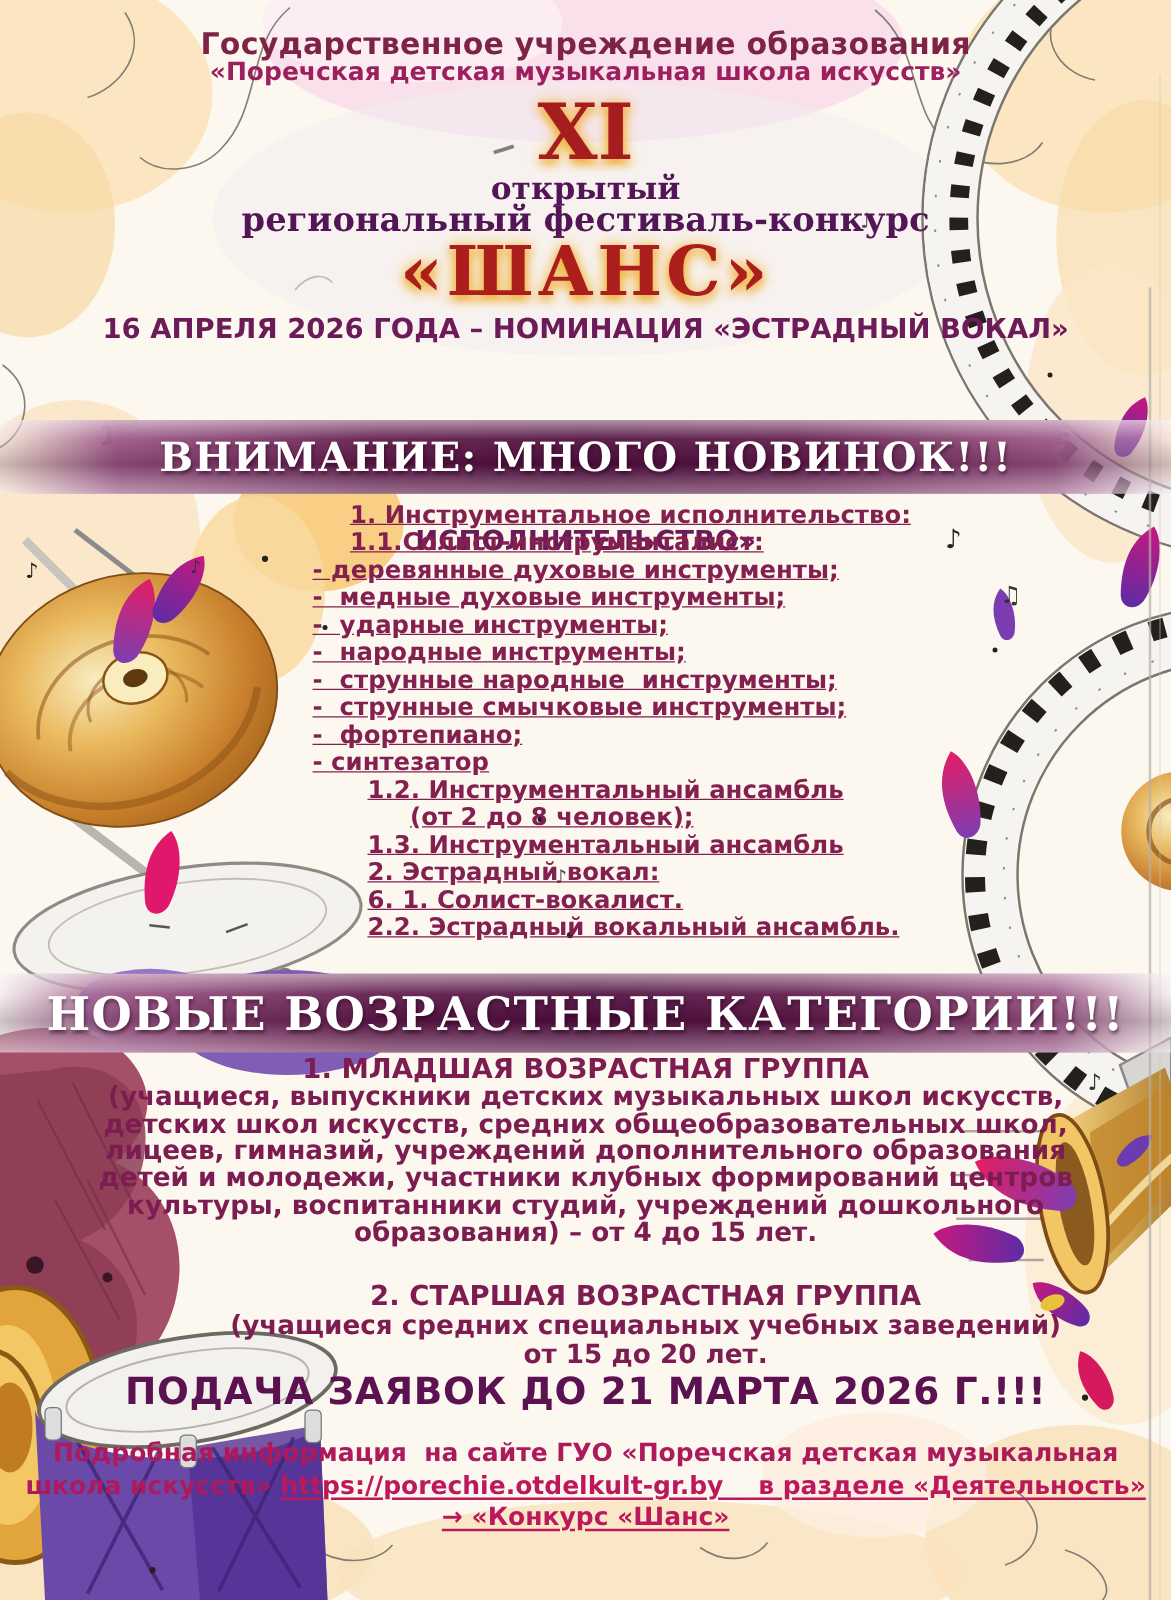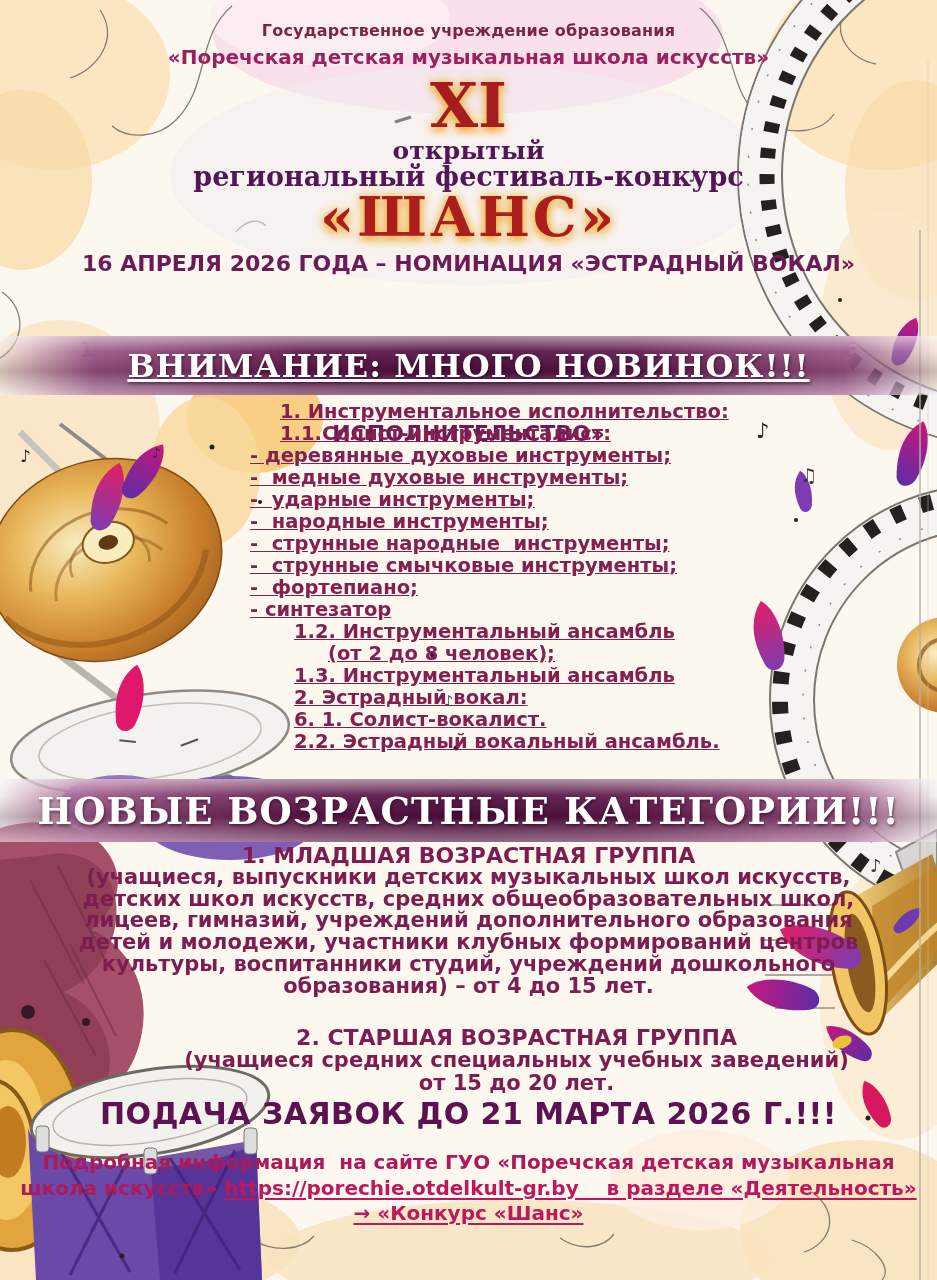--- a/index.html
+++ b/index.html
@@ -1,36 +1,36 @@
 <!DOCTYPE html>
 <html><head>
 <meta charset="utf-8">
 <style>
   html,body{margin:0;padding:0;}
   .poster{position:relative;width:937px;height:1280px;overflow:hidden;background:#fcf7ef;}
   .deco{position:absolute;left:0;top:0;pointer-events:none;}
   .abs{position:absolute;left:0;width:100%;text-align:center;}
   .sans{font-family:"DejaVu Sans","Liberation Sans",sans-serif;font-weight:bold;}
   .serif{font-family:"DejaVu Serif","Liberation Serif",serif;font-weight:bold;}
-  #org1{top:21px;font-size:16px;color:#7c2347;letter-spacing:.2px;}
+  #org1{top:21px;font-size:24px;color:#7c2347;letter-spacing:.2px;}
   #org2{top:45px;font-size:20px;color:#9c1f5e;}
   #xi{top:74px;font-size:62px;line-height:64px;color:#a61d1f;
       text-shadow:0 0 12px #f2b73c,0 4px 7px rgba(238,160,30,.85);}
   #sub1{top:138px;font-size:25px;line-height:25px;color:#521657;}
   #sub2{top:163px;font-size:27px;line-height:27px;color:#521657;}
   #title{top:189px;font-size:55px;line-height:56px;color:#ab1e1c;letter-spacing:3px;
       text-shadow:0 0 12px #f2b73c,0 4px 8px rgba(238,160,30,.9);}
   #date1{top:251px;font-size:22px;color:#6d1b58;white-space:pre;}
   #date2{top:280px;font-size:22px;line-height:28px;color:#6d1b58;white-space:pre;}
   .banner{position:absolute;left:0;width:100%;display:flex;align-items:center;justify-content:center;
       color:#fff;text-shadow:1px 2px 3px rgba(40,0,30,.55);letter-spacing:1px;
       background:
         linear-gradient(180deg,rgba(255,255,255,.55) 0%,rgba(255,255,255,.08) 26%,rgba(30,0,22,.18) 60%,rgba(255,255,255,.38) 100%),
         linear-gradient(90deg,rgba(228,216,230,.30) 0%,#9b5585 10%,#5f1849 32%,#4e0e3d 50%,#5f1849 68%,#9b5585 90%,rgba(228,216,230,.30) 100%);}
-  #banner1{top:336px;height:59px;font-size:32px;text-decoration:underline;}
+  #banner1{top:336px;height:59px;font-size:32px;}
   #banner2{top:779px;height:63px;font-size:37px;}
   #list{position:absolute;top:401px;left:250px;width:560px;font-size:19.5px;line-height:22px;
       color:#84204f;text-align:left;}
   #list div{white-space:pre;text-decoration:underline;}
   .i0{padding-left:0;} .i1{padding-left:30px;} .i2{padding-left:44px;} .i3{padding-left:78px;}
   .pblock div{white-space:pre;}
   #grp1{top:845px;font-size:21px;line-height:21.8px;color:#7c1c50;}
   #grp2{top:1026px;font-size:21px;line-height:23px;color:#7c1c50;margin-left:48px;}
   .ptitle{font-size:22px;}
   #deadline{top:1096px;font-size:30px;color:#5c1150;letter-spacing:.5px;}

